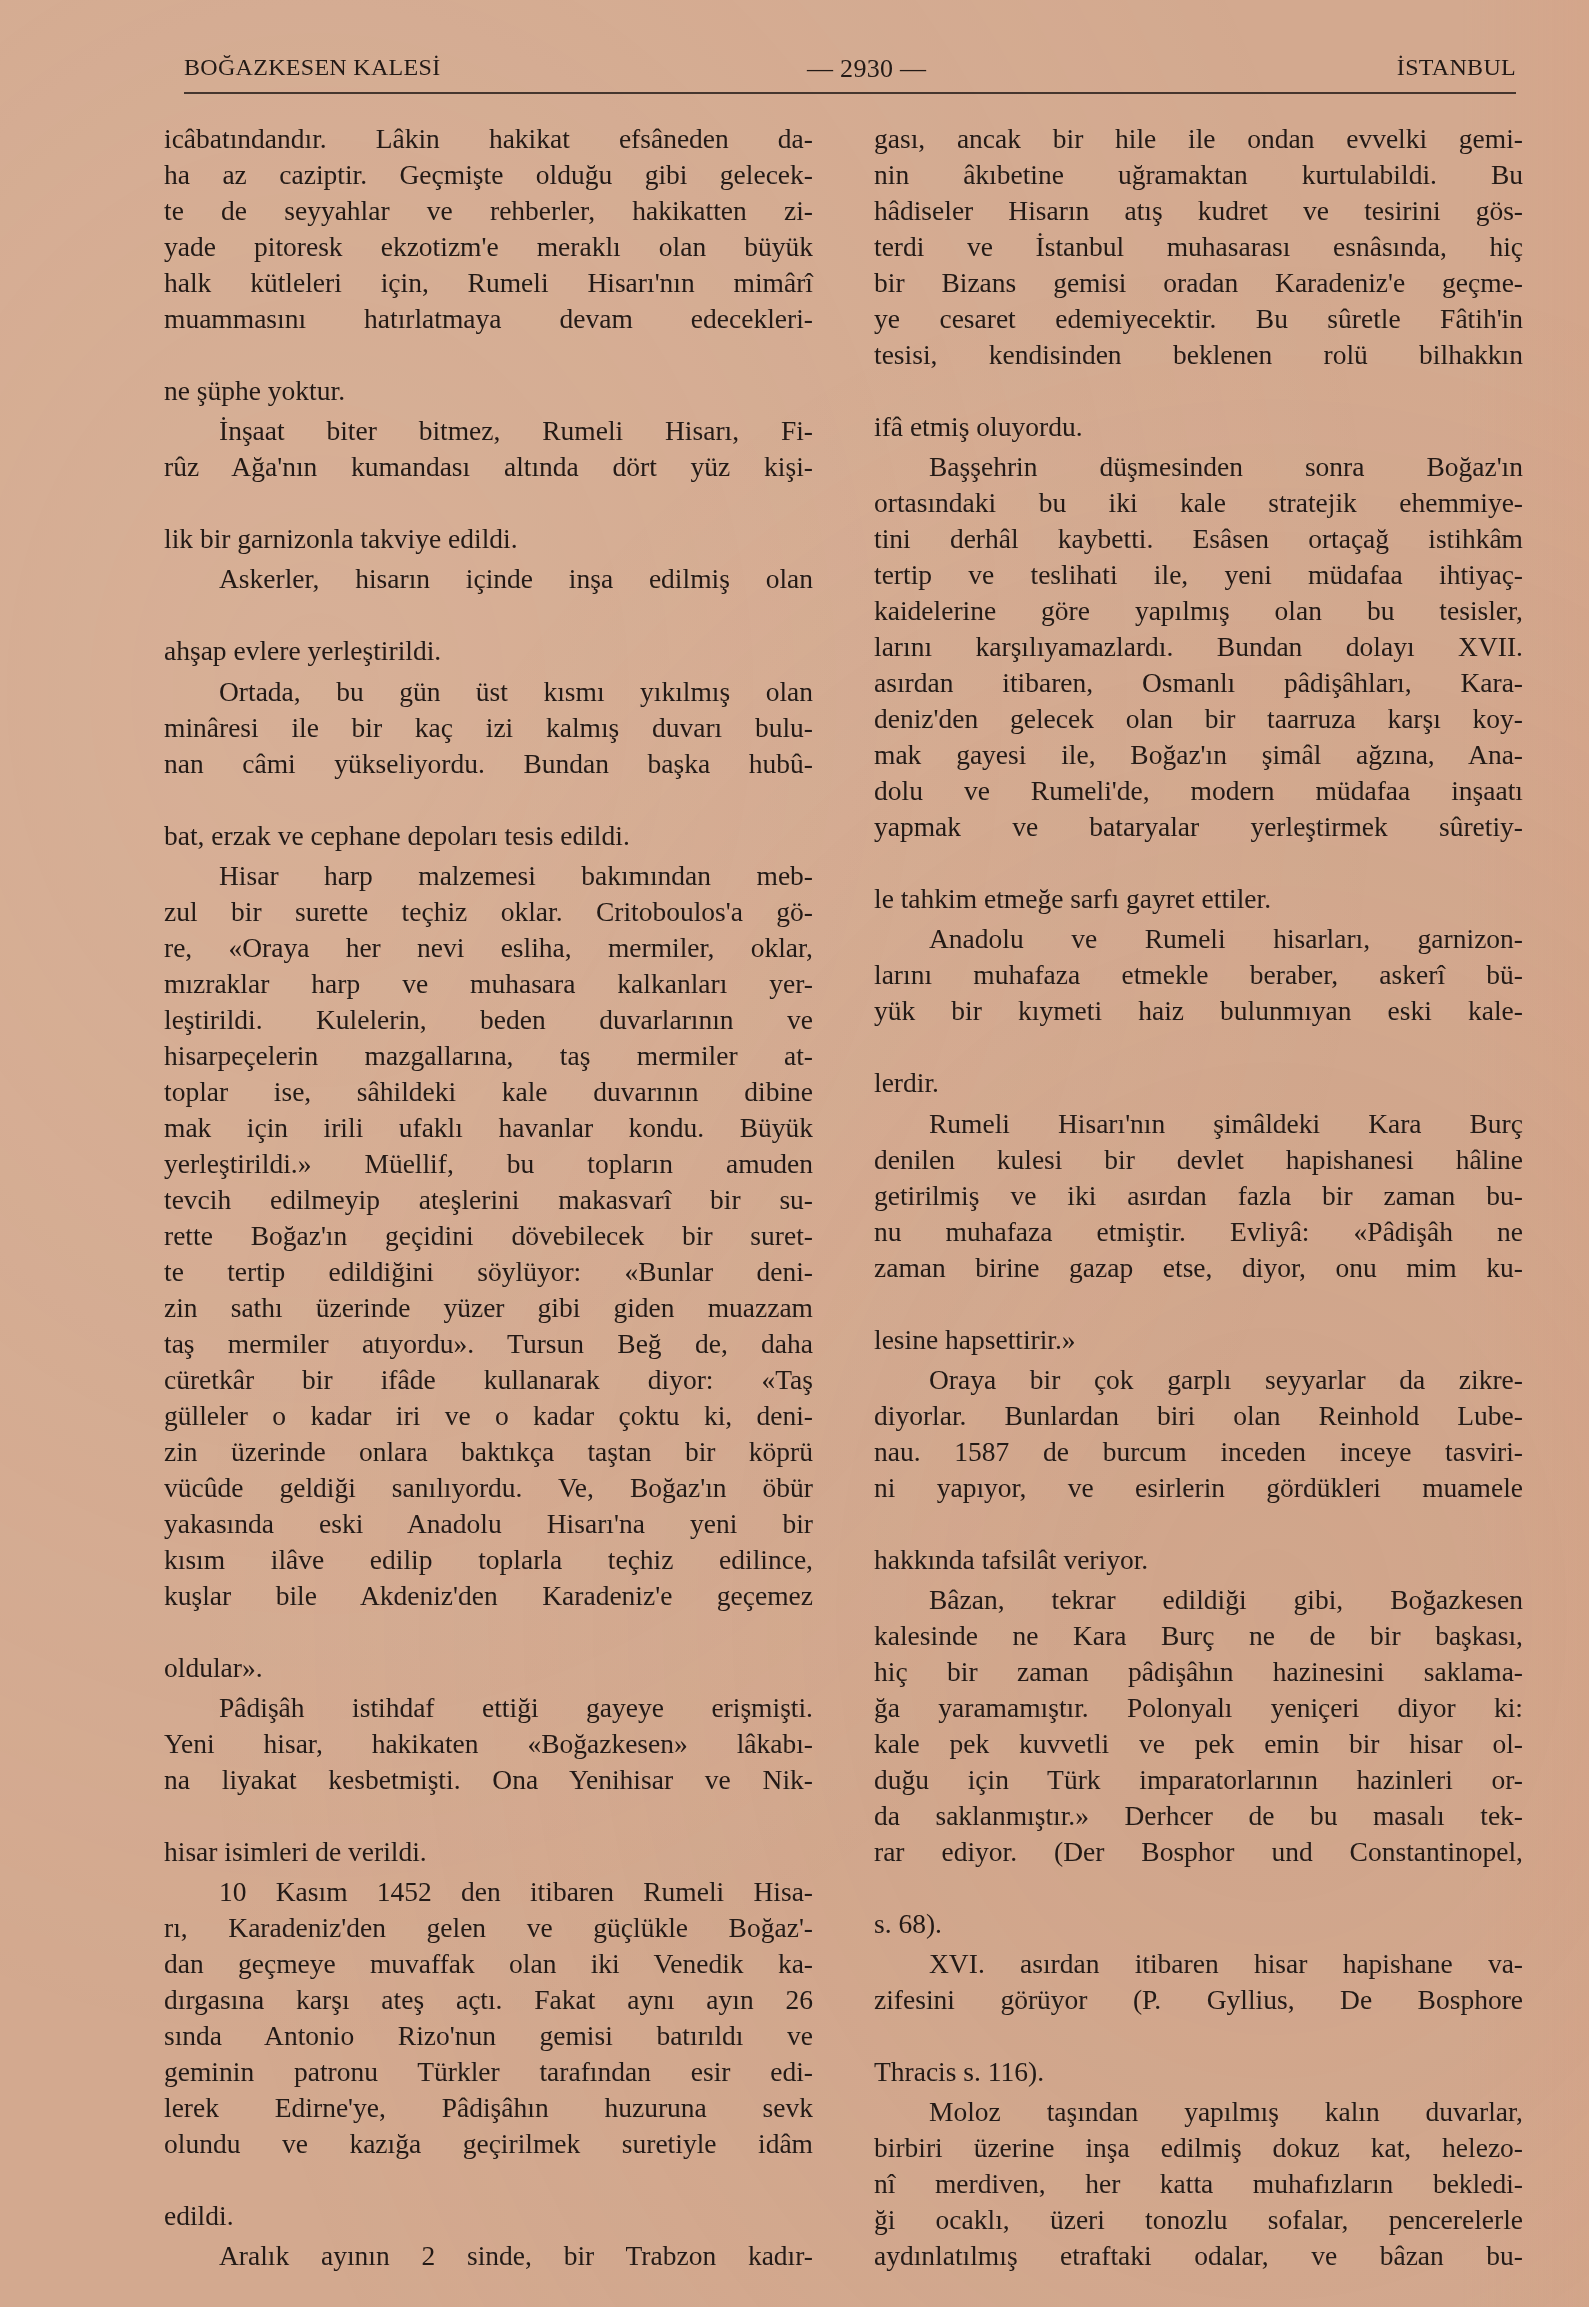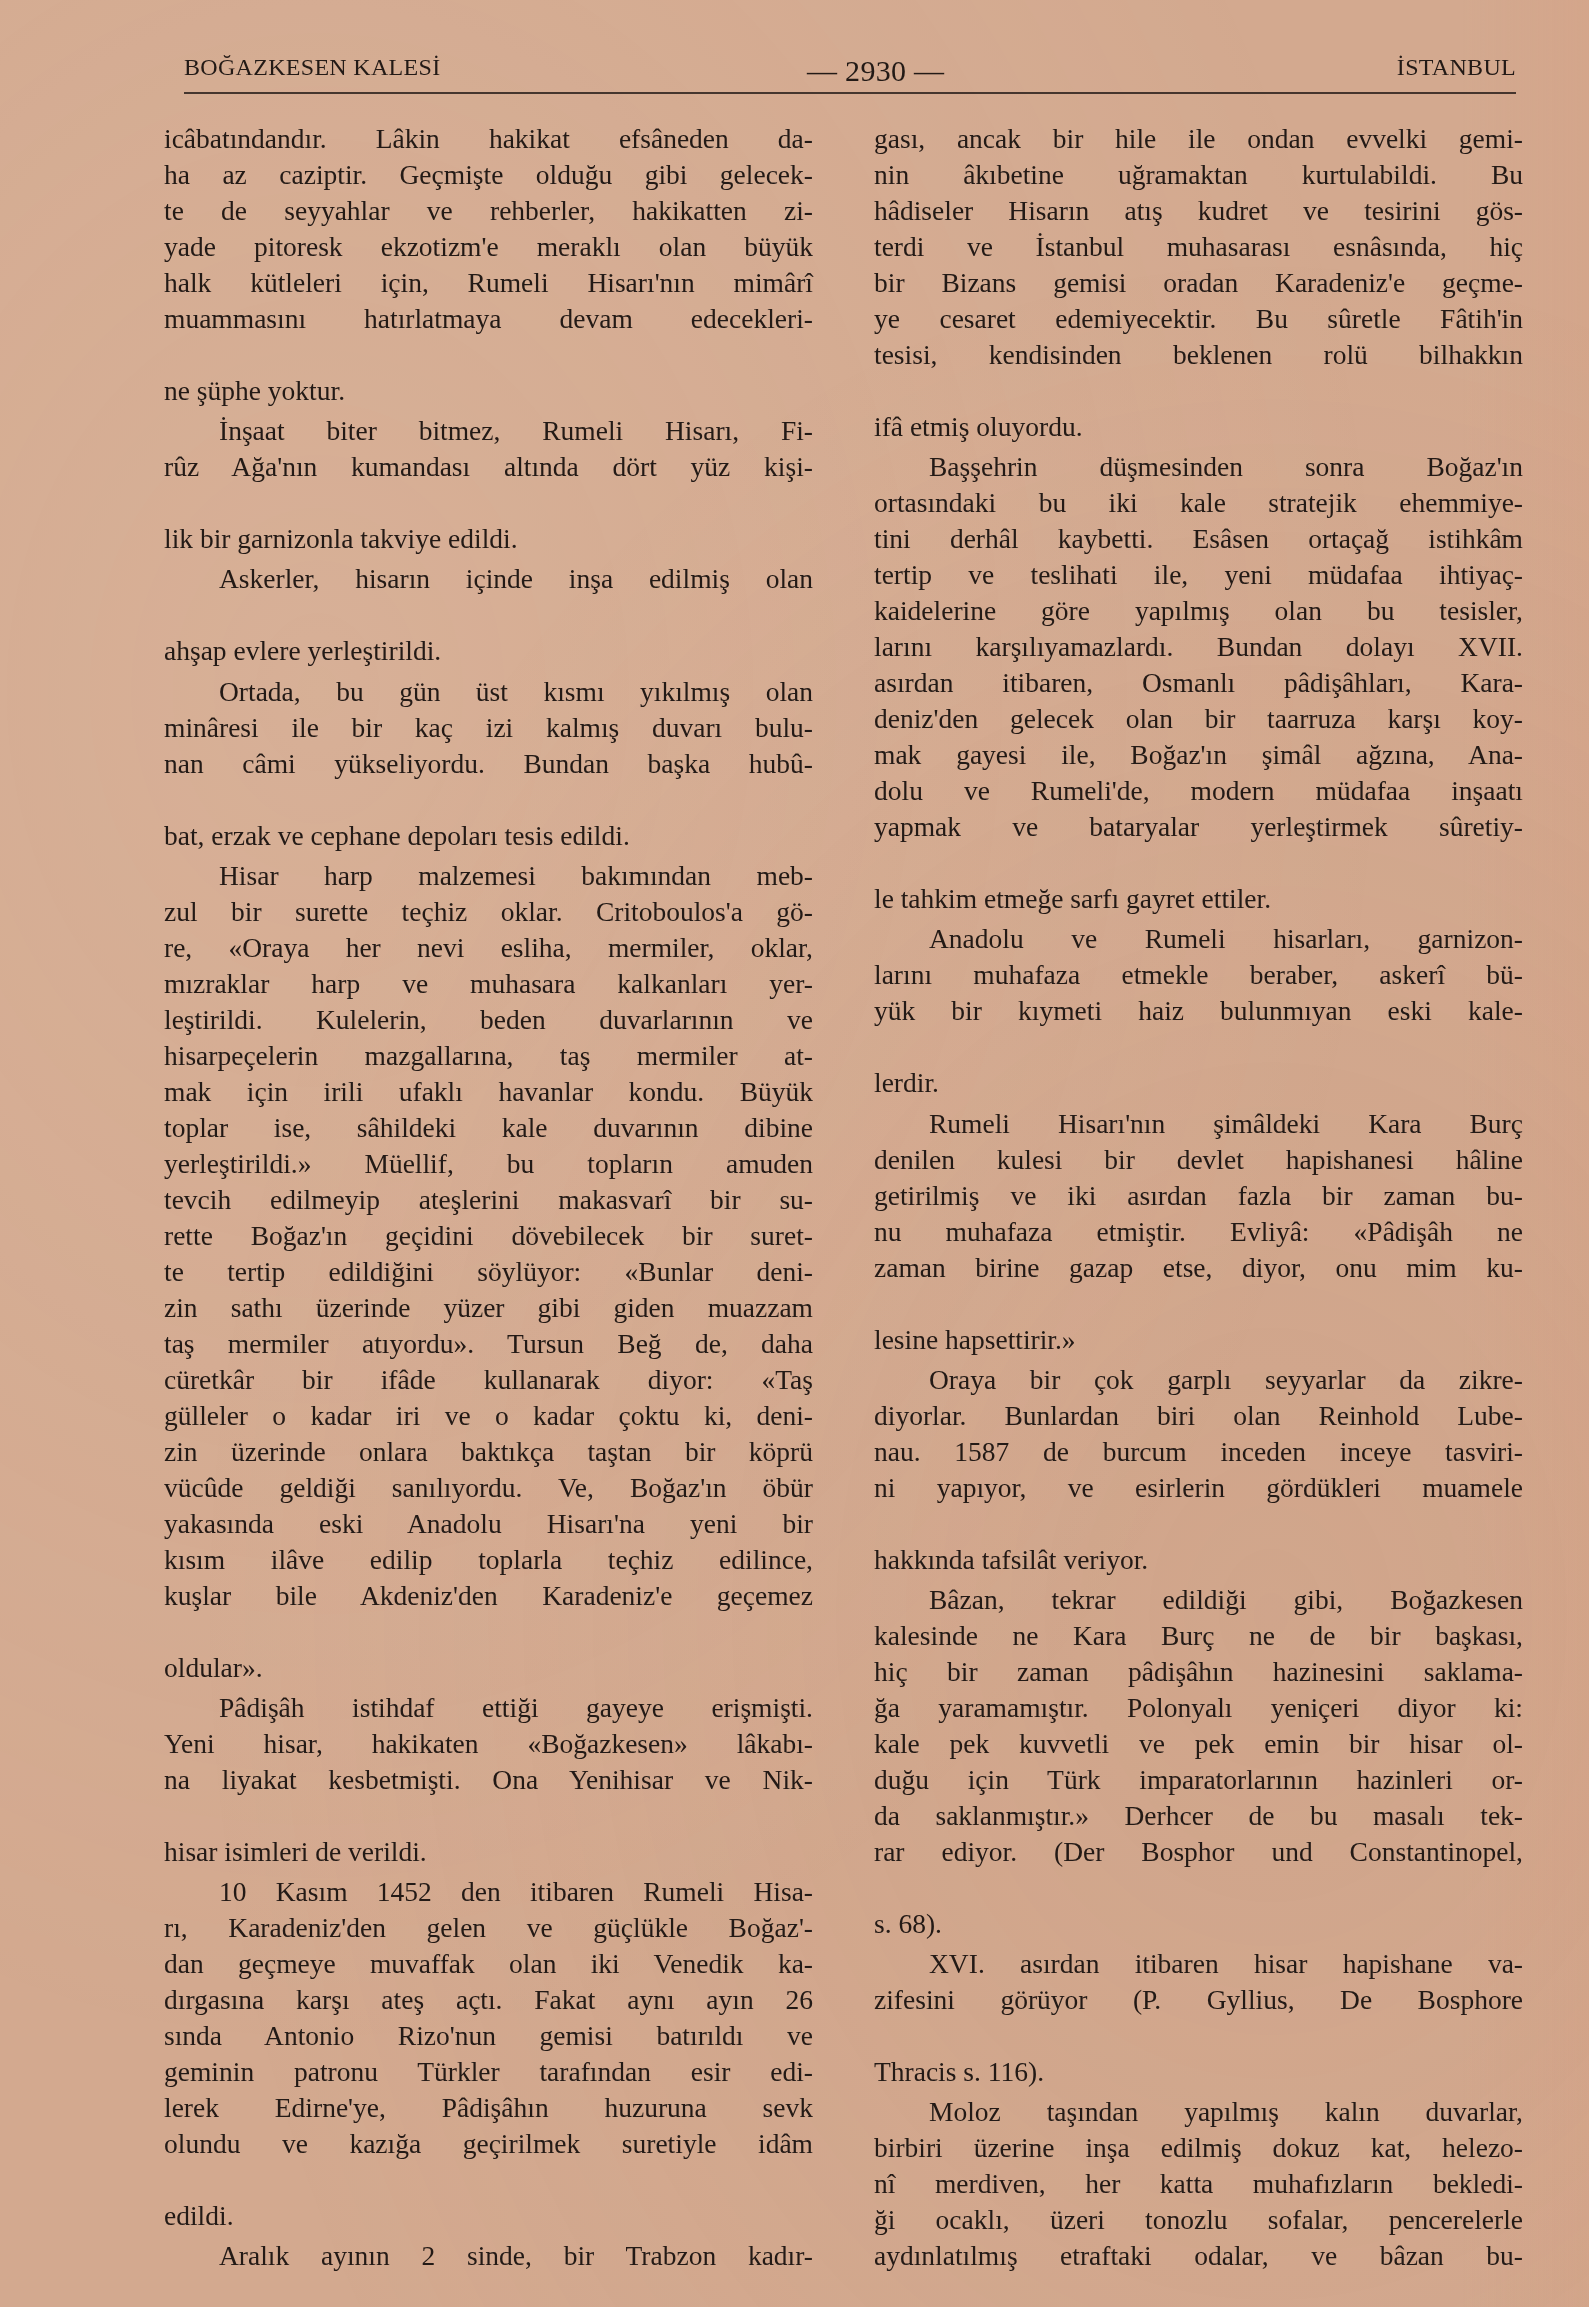--- a/index.html
+++ b/index.html
@@ -35,21 +35,21 @@
     }
     .running-head .left {
       position: absolute;
       left: 0;
       top: 17px;
     }
     .running-head .center {
       position: absolute;
       left: 623px;
       top: 17px;
-      font-size: 30px;
+      font-size: 26px;
     }
     .running-head .right {
       position: absolute;
       right: 0;
       top: 17px;
     }
     .rule {
       position: absolute;
       left: 0;
       right: 0;
@@ -120,22 +120,22 @@
           <p>nan câmi yükseliyordu. Bundan başka hubû-</p>
           <p class="last">bat, erzak ve cephane depoları tesis edildi.</p>
         </div>
         <div class="para">
           <p class="indent">Hisar harp malzemesi bakımından meb-</p>
           <p>zul bir surette teçhiz oklar. Critoboulos'a gö-</p>
           <p>re, «Oraya her nevi esliha, mermiler, oklar,</p>
           <p>mızraklar harp ve muhasara kalkanları yer-</p>
           <p>leştirildi. Kulelerin, beden duvarlarının ve</p>
           <p>hisarpeçelerin mazgallarına, taş mermiler at-</p>
+          <p>toplar ise, sâhildeki kale duvarının dibine</p>
           <p>mak için irili ufaklı havanlar kondu. Büyük</p>
-          <p>toplar ise, sâhildeki kale duvarının dibine</p>
           <p>yerleştirildi.» Müellif, bu topların amuden</p>
           <p>tevcih edilmeyip ateşlerini makasvarî bir su-</p>
           <p>rette Boğaz'ın geçidini dövebilecek bir suret-</p>
           <p>te tertip edildiğini söylüyor: «Bunlar deni-</p>
           <p>zin sathı üzerinde yüzer gibi giden muazzam</p>
           <p>taş mermiler atıyordu». Tursun Beğ de, daha</p>
           <p>cüretkâr bir ifâde kullanarak diyor: «Taş</p>
           <p>gülleler o kadar iri ve o kadar çoktu ki, deni-</p>
           <p>zin üzerinde onlara baktıkça taştan bir köprü</p>
           <p>vücûde geldiği sanılıyordu. Ve, Boğaz'ın öbür</p>

